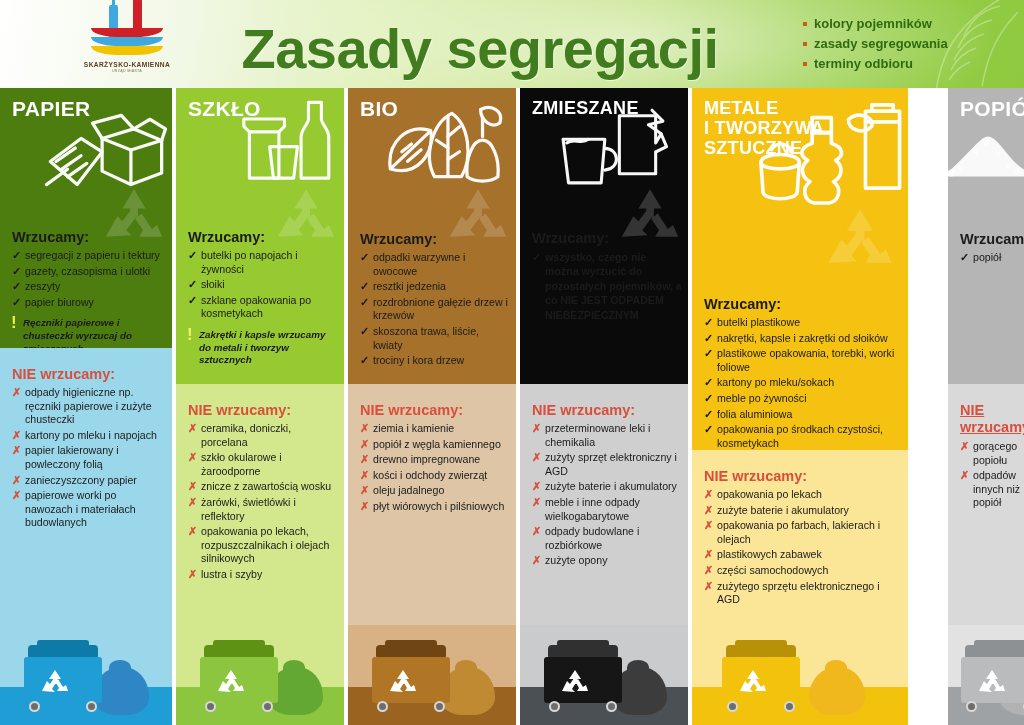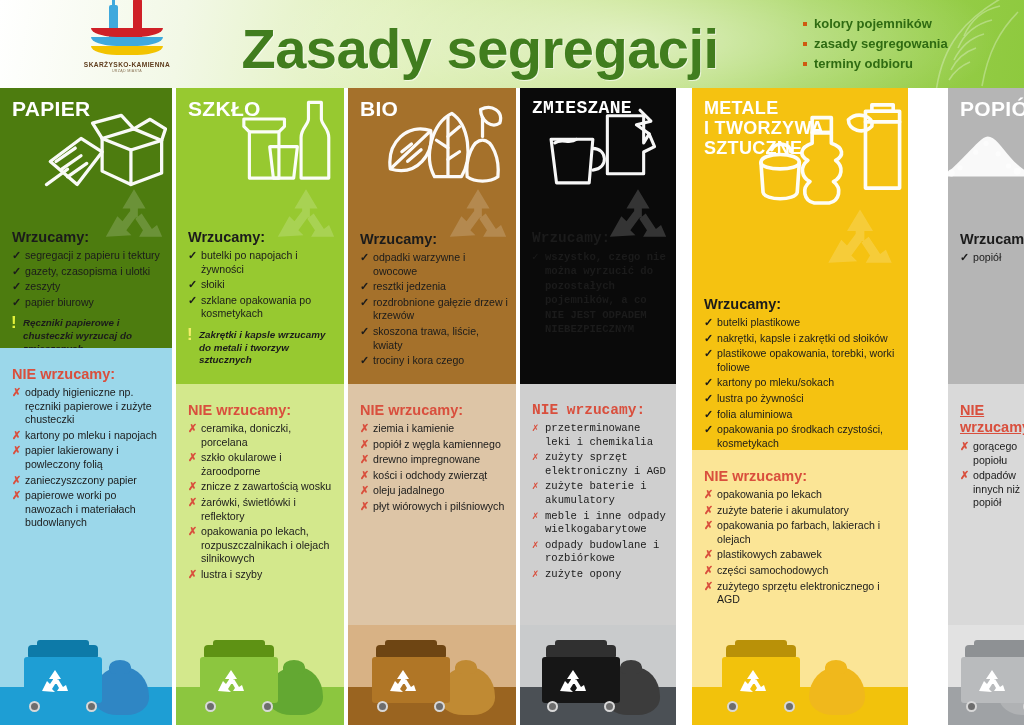--- a/index.html
+++ b/index.html
@@ -321,21 +321,21 @@
       <path d="M6 76 L24 44 L32 52 L44 36 L54 44 L38 66 L46 74 Z"></path>
       <path d="M94 76 L58 76 L64 66 L52 48 L62 40 L78 64 L86 58 Z"></path>
     </g>
             </svg></div>
           <div class="section-head" style="margin-top: 112px;">Wrzucamy:</div>
           <ul class="items yes">
             <li><span class="mk">✓</span><span>odpadki warzywne i owocowe</span></li>
             <li><span class="mk">✓</span><span>resztki jedzenia</span></li>
             <li><span class="mk">✓</span><span>rozdrobnione gałęzie drzew i krzewów</span></li>
             <li><span class="mk">✓</span><span>skoszona trawa, liście, kwiaty</span></li>
-            <li><span class="mk">✓</span><span>trociny i kora czego</span></li>
+            <li><span class="mk">✓</span><span>trociny i kora drzew</span></li>
           </ul>
         </div>
         <div class="bot" style="height: 341px; background: rgb(221, 197, 166);">
           <div class="section-head no" style="padding-top: 18px;">NIE wrzucamy:</div>
           <ul class="items no">
             <li><span class="mk">✗</span><span>ziemia i kamienie</span></li>
             <li><span class="mk">✗</span><span>popiół z węgla kamiennego</span></li>
             <li><span class="mk">✗</span><span>drewno impregnowane</span></li>
             <li><span class="mk">✗</span><span>kości i odchody zwierząt</span></li>
             <li><span class="mk">✗</span><span>oleju jadalnego</span></li>
@@ -355,21 +355,21 @@
             <div class="rec"><svg viewBox="0 0 30 26" width="30" height="26">
     <g fill="#ffffff">
       <path d="M15 1 L21 10 L17 10 L17 15 L13 15 L13 10 L9 10 Z"></path>
       <path d="M2 22 L7 12 L10 15 L14 9 L17 12 L12 20 L15 23 Z"></path>
       <path d="M28 22 L17 22 L19 19 L15 12 L18 10 L23 18 L26 16 Z"></path>
     </g>
               </svg></div>
           </div>
         </div>
       </div>
-      <div class="col" style="left: 520px; width: 156px; font-family: Liberation Mono, monospace;">
+      <div class="col" style="left: 520px; width: 168px;">
         <div class="top" style="height: 296px; background: rgb(10, 10, 10);">
           <div class="cat-title small">ZMIESZANE</div>
           <div class="hero" style="top: 18px; right: 16px;"><svg width="118" height="92" viewBox="0 0 130 100">
         <g stroke="#ffffff" stroke-width="3.4" fill="none" stroke-linejoin="round" stroke-linecap="round">
           <path d="M10 36 L56 36 L52 84 L16 84 Z"></path>
           <path d="M56 46 C72 46 74 68 56 70"></path>
           <path d="M14 40 C22 34 30 42 38 36"></path>
           <path d="M72 10 L112 10 L112 40 L118 30 L124 44 L112 50 L112 74 L72 74 Z"></path>
           <path d="M108 4 L120 16 L104 20 L118 30"></path>
         </g>
@@ -439,21 +439,21 @@
       <path d="M6 76 L24 44 L32 52 L44 36 L54 44 L38 66 L46 74 Z"></path>
       <path d="M94 76 L58 76 L64 66 L52 48 L62 40 L78 64 L86 58 Z"></path>
     </g>
             </svg></div>
           <div class="section-head" style="margin-top: 138px;">Wrzucamy:</div>
           <ul class="items yes">
             <li><span class="mk">✓</span><span>butelki plastikowe</span></li>
             <li><span class="mk">✓</span><span>nakrętki, kapsle i zakrętki od słoików</span></li>
             <li><span class="mk">✓</span><span>plastikowe opakowania, torebki, worki foliowe</span></li>
             <li><span class="mk">✓</span><span>kartony po mleku/sokach</span></li>
-            <li><span class="mk">✓</span><span>lustra po żywności</span></li>
+            <li><span class="mk">✓</span><span>meble po żywności</span></li>
             <li><span class="mk">✓</span><span>folia aluminiowa</span></li>
             <li><span class="mk">✓</span><span>opakowania po środkach czystości, kosmetykach</span></li>
           </ul>
         </div>
         <div class="bot" style="height: 275px; background: rgb(251, 229, 150);">
           <div class="section-head no" style="padding-top: 18px;">NIE wrzucamy:</div>
           <ul class="items no">
             <li><span class="mk">✗</span><span>opakowania po lekach</span></li>
             <li><span class="mk">✗</span><span>zużyte baterie i akumulatory</span></li>
             <li><span class="mk">✗</span><span>opakowania po farbach, lakierach i olejach</span></li>

